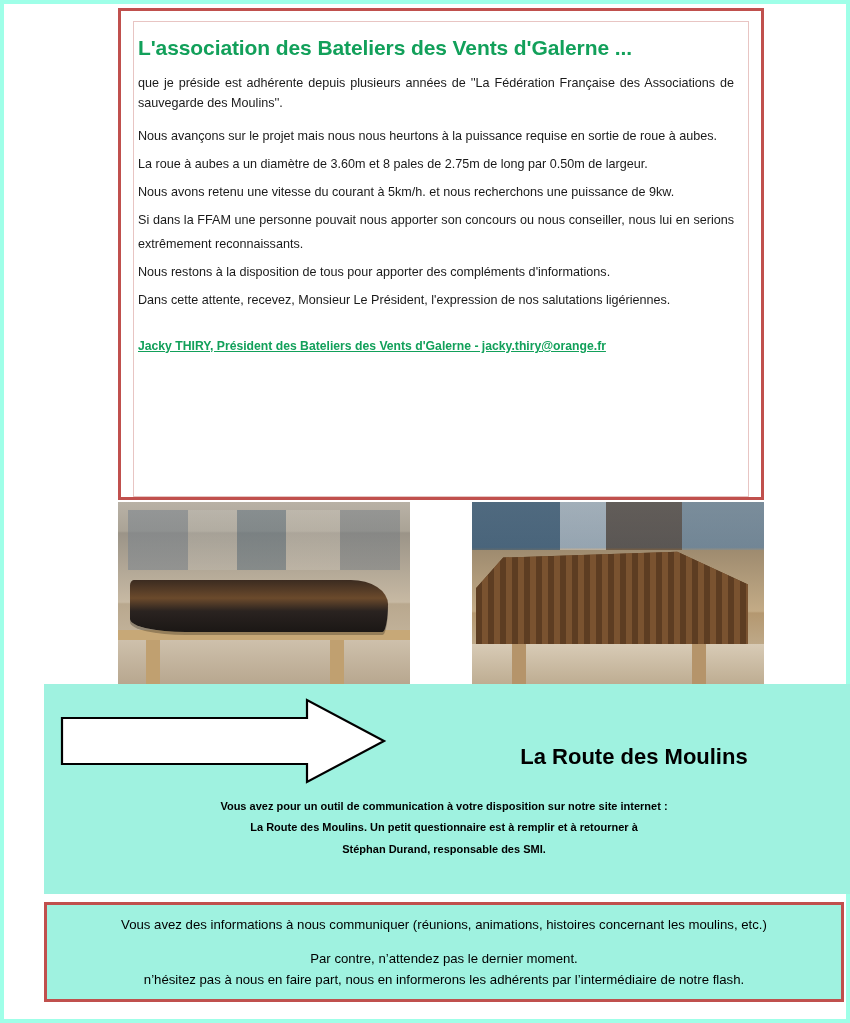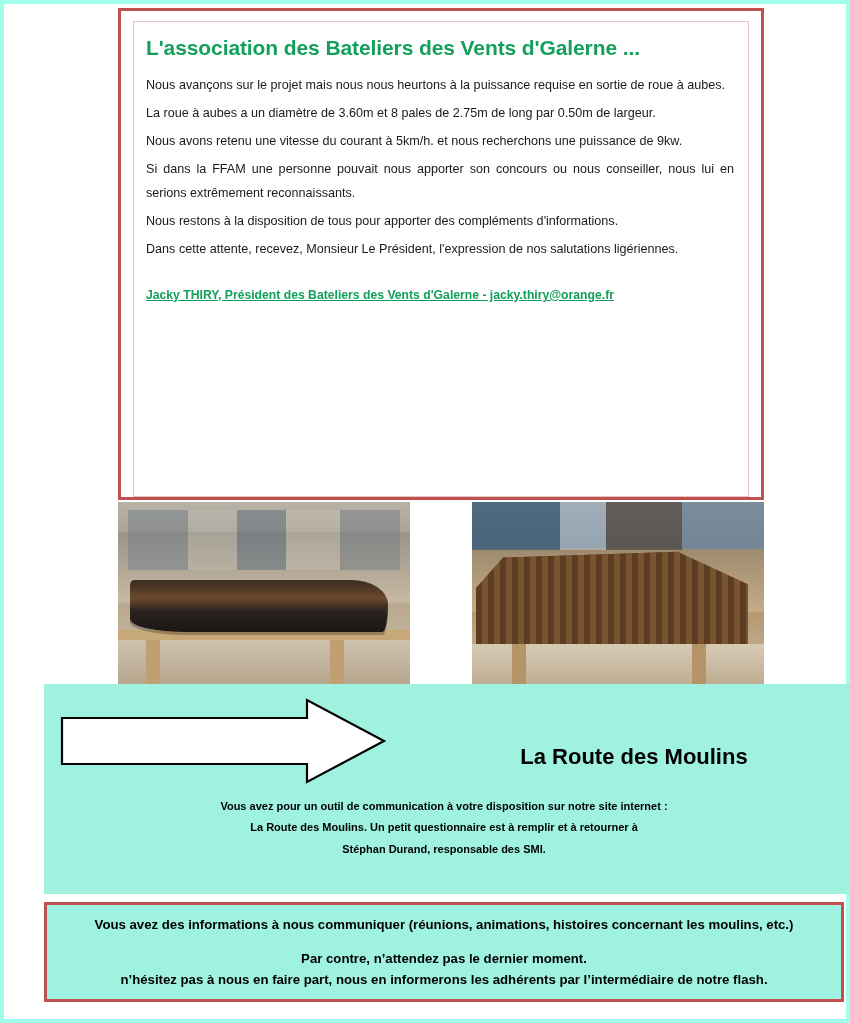--- a/index.html
+++ b/index.html
@@ -31,21 +31,21 @@
     border: 3px solid #c0504d;
     box-sizing: border-box;
     background: #ffffff;
     padding: 10px 12px 0 12px;
   }
   .letter-inner {
     border: 1px solid #e8c5c3;
     box-sizing: border-box;
     width: 100%;
     height: 100%;
-    padding: 14px 14px 0 12px;
+    padding: 14px 14px 0 4px;
   }
   .letter-title {
     color: #12a05a;
     font-size: 21px;
     font-weight: bold;
     line-height: 1.15;
     margin: 0 0 14px 0;
     letter-spacing: -0.1px;
   }
   .letter-p {
@@ -194,36 +194,37 @@
     width: 800px;
     height: 100px;
     border: 3px solid #c0504d;
     box-sizing: border-box;
     background: #9ff2e0;
     padding: 9px 10px;
   }
   .note-line {
     text-align: center;
     font-size: 13.2px;
-    font-weight: bold;
+    font-weight: normal;
     color: #000000;
     line-height: 1.6;
   }
   .note-line.last { margin-top: 13px; }
 </style>
 </head>
 <body>
 
 <div class="page">
 
   <div class="letter-box">
     <div class="letter-inner">
 
       <div class="letter-title">L'association des Bateliers des Vents d'Galerne ...</div>
 
+      <p class="letter-p">que je préside est adhérente depuis plusieurs années de ''La Fédération Française des Associations de sauvegarde des Moulins''.</p>
 
 
       <p class="letter-p loose">Nous avançons sur le projet mais nous nous heurtons à la puissance requise en sortie de roue à aubes.</p>
       <p class="letter-p loose">La roue à aubes a un diamètre de 3.60m et 8 pales de 2.75m de long par 0.50m de largeur.</p>
       <p class="letter-p loose">Nous avons retenu une vitesse du courant à 5km/h. et nous recherchons une puissance de 9kw.</p>
       <p class="letter-p loose"> Si dans la FFAM une personne pouvait nous apporter son concours ou nous conseiller, nous lui en serions extrêmement reconnaissants.</p>
       <p class="letter-p loose"> Nous restons à la disposition de tous pour apporter des compléments d'informations.</p>
       <p class="letter-p loose">Dans cette attente, recevez, Monsieur Le Président, l'expression de nos salutations ligériennes.</p>
 
       <div class="signature">Jacky THIRY, Président des Bateliers des Vents d'Galerne - jacky.thiry@orange.fr</div>

